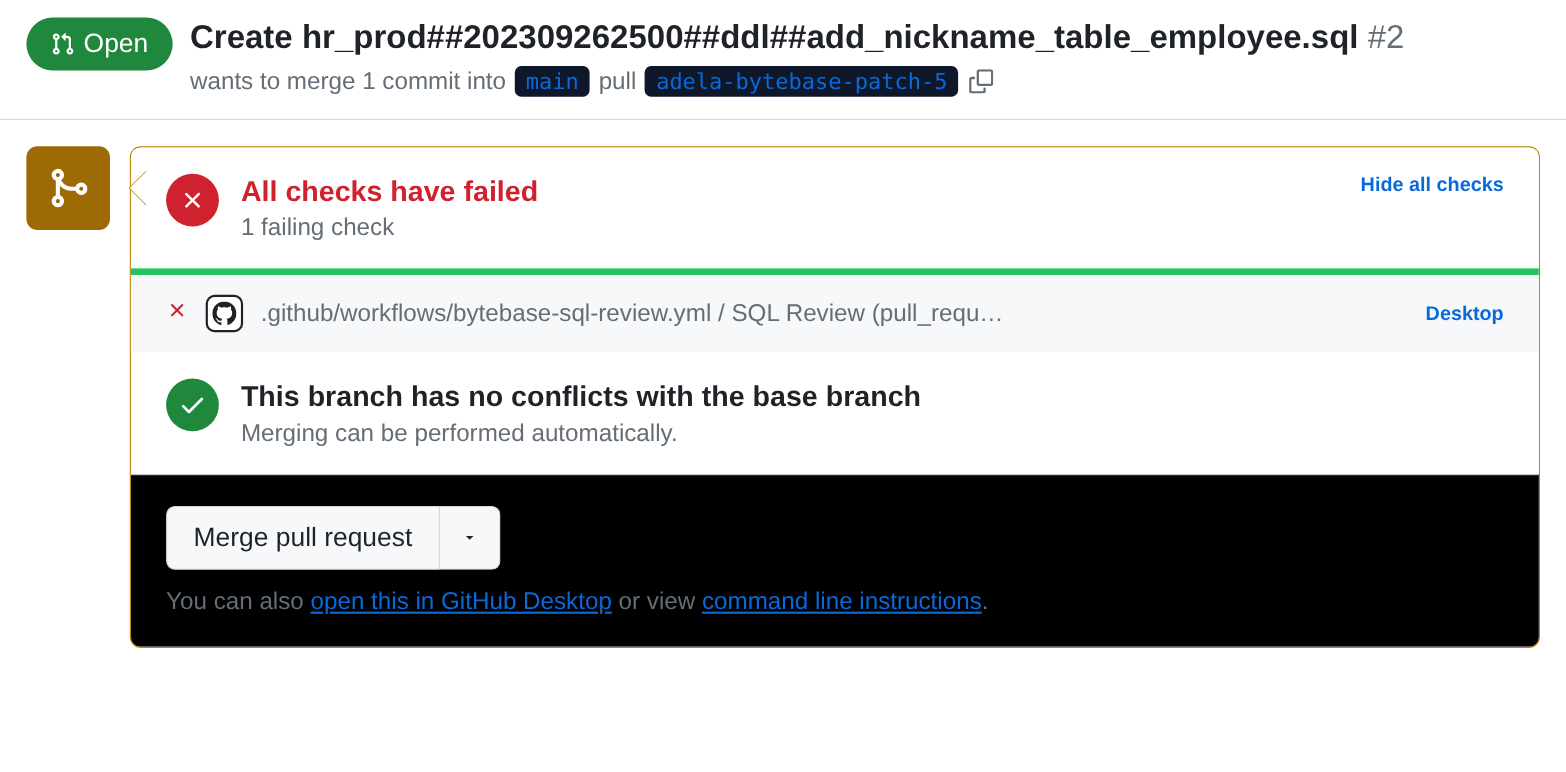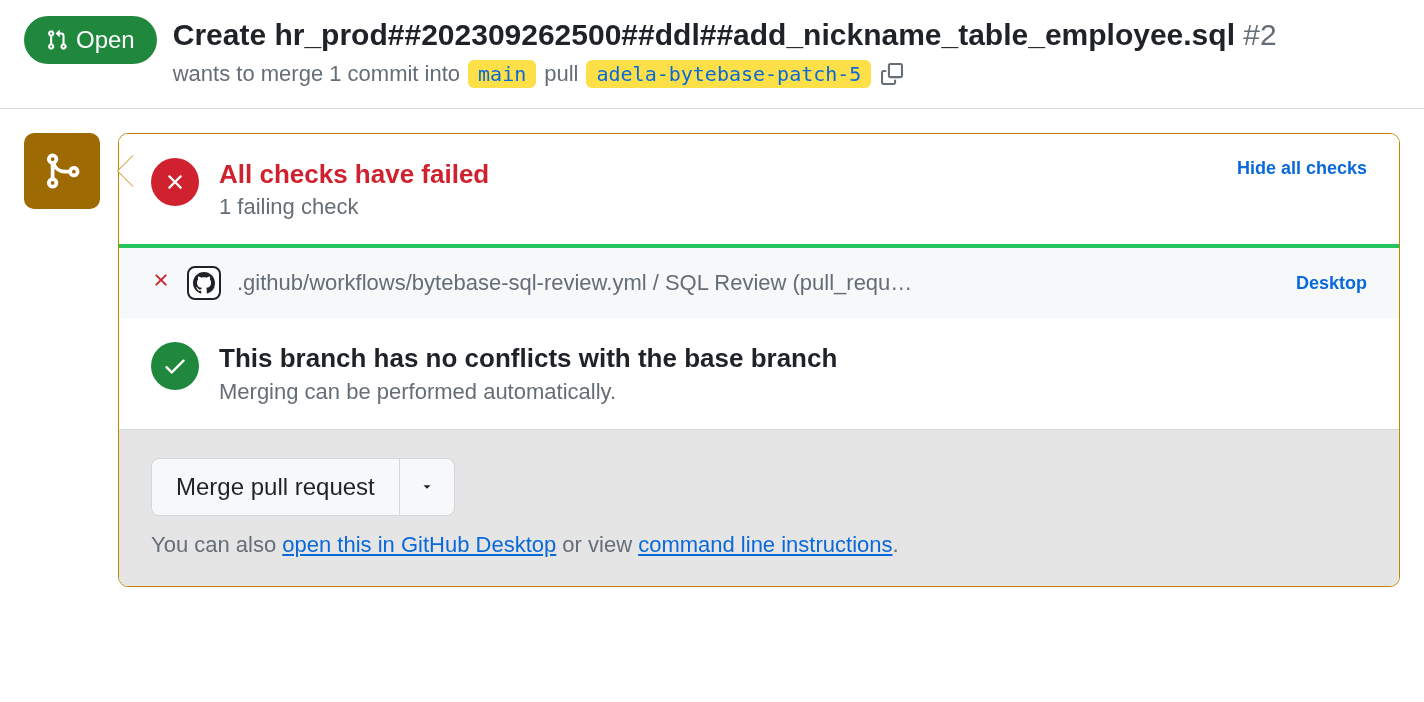--- a/index.html
+++ b/index.html
@@ -52,21 +52,21 @@
       align-items: center;
       flex-wrap: wrap;
       gap: 8px;
     }
     .pr-subline .author {
       font-weight: 600;
       color: #656d76;
     }
     .branch-label {
       display: inline-block;
-      background: #fde047;
+      background: #0f172a;
       color: #0969da;
       font-family: ui-monospace, SFMono-Regular, Menlo, monospace;
       font-size: 20px;
       padding: 2px 10px;
       border-radius: 6px;
     }
     .copy-btn {
       display: inline-flex;
       align-items: center;
       justify-content: center;
@@ -146,21 +146,21 @@
     }
     .toggle-link {
       color: #0969da;
       font-size: 18px;
       font-weight: 700;
       cursor: pointer;
       white-space: nowrap;
     }
     .check-row {
       background: #f6f8fa;
-      border-top: 4px solid #22c55e;
+      border-top: 6px solid #22c55e;
       padding: 18px 32px;
       display: flex;
       align-items: center;
       gap: 16px;
     }
     .check-x {
       color: #cf222e;
       font-size: 22px;
       flex-shrink: 0;
     }
@@ -176,21 +176,21 @@
     }
     .check-name {
       flex: 1;
       font-size: 22px;
       color: #656d76;
       white-space: nowrap;
       overflow: hidden;
       text-overflow: ellipsis;
     }
     .merge-actions {
-      background: #e5e5e5;
+      background: #000000;
       border-top: 1px solid #d0d7de;
       padding: 28px 32px;
     }
     .btn-group {
       display: inline-flex;
     }
     .btn {
       font-size: 24px;
       padding: 14px 24px;
       background: #f6f8fa;

